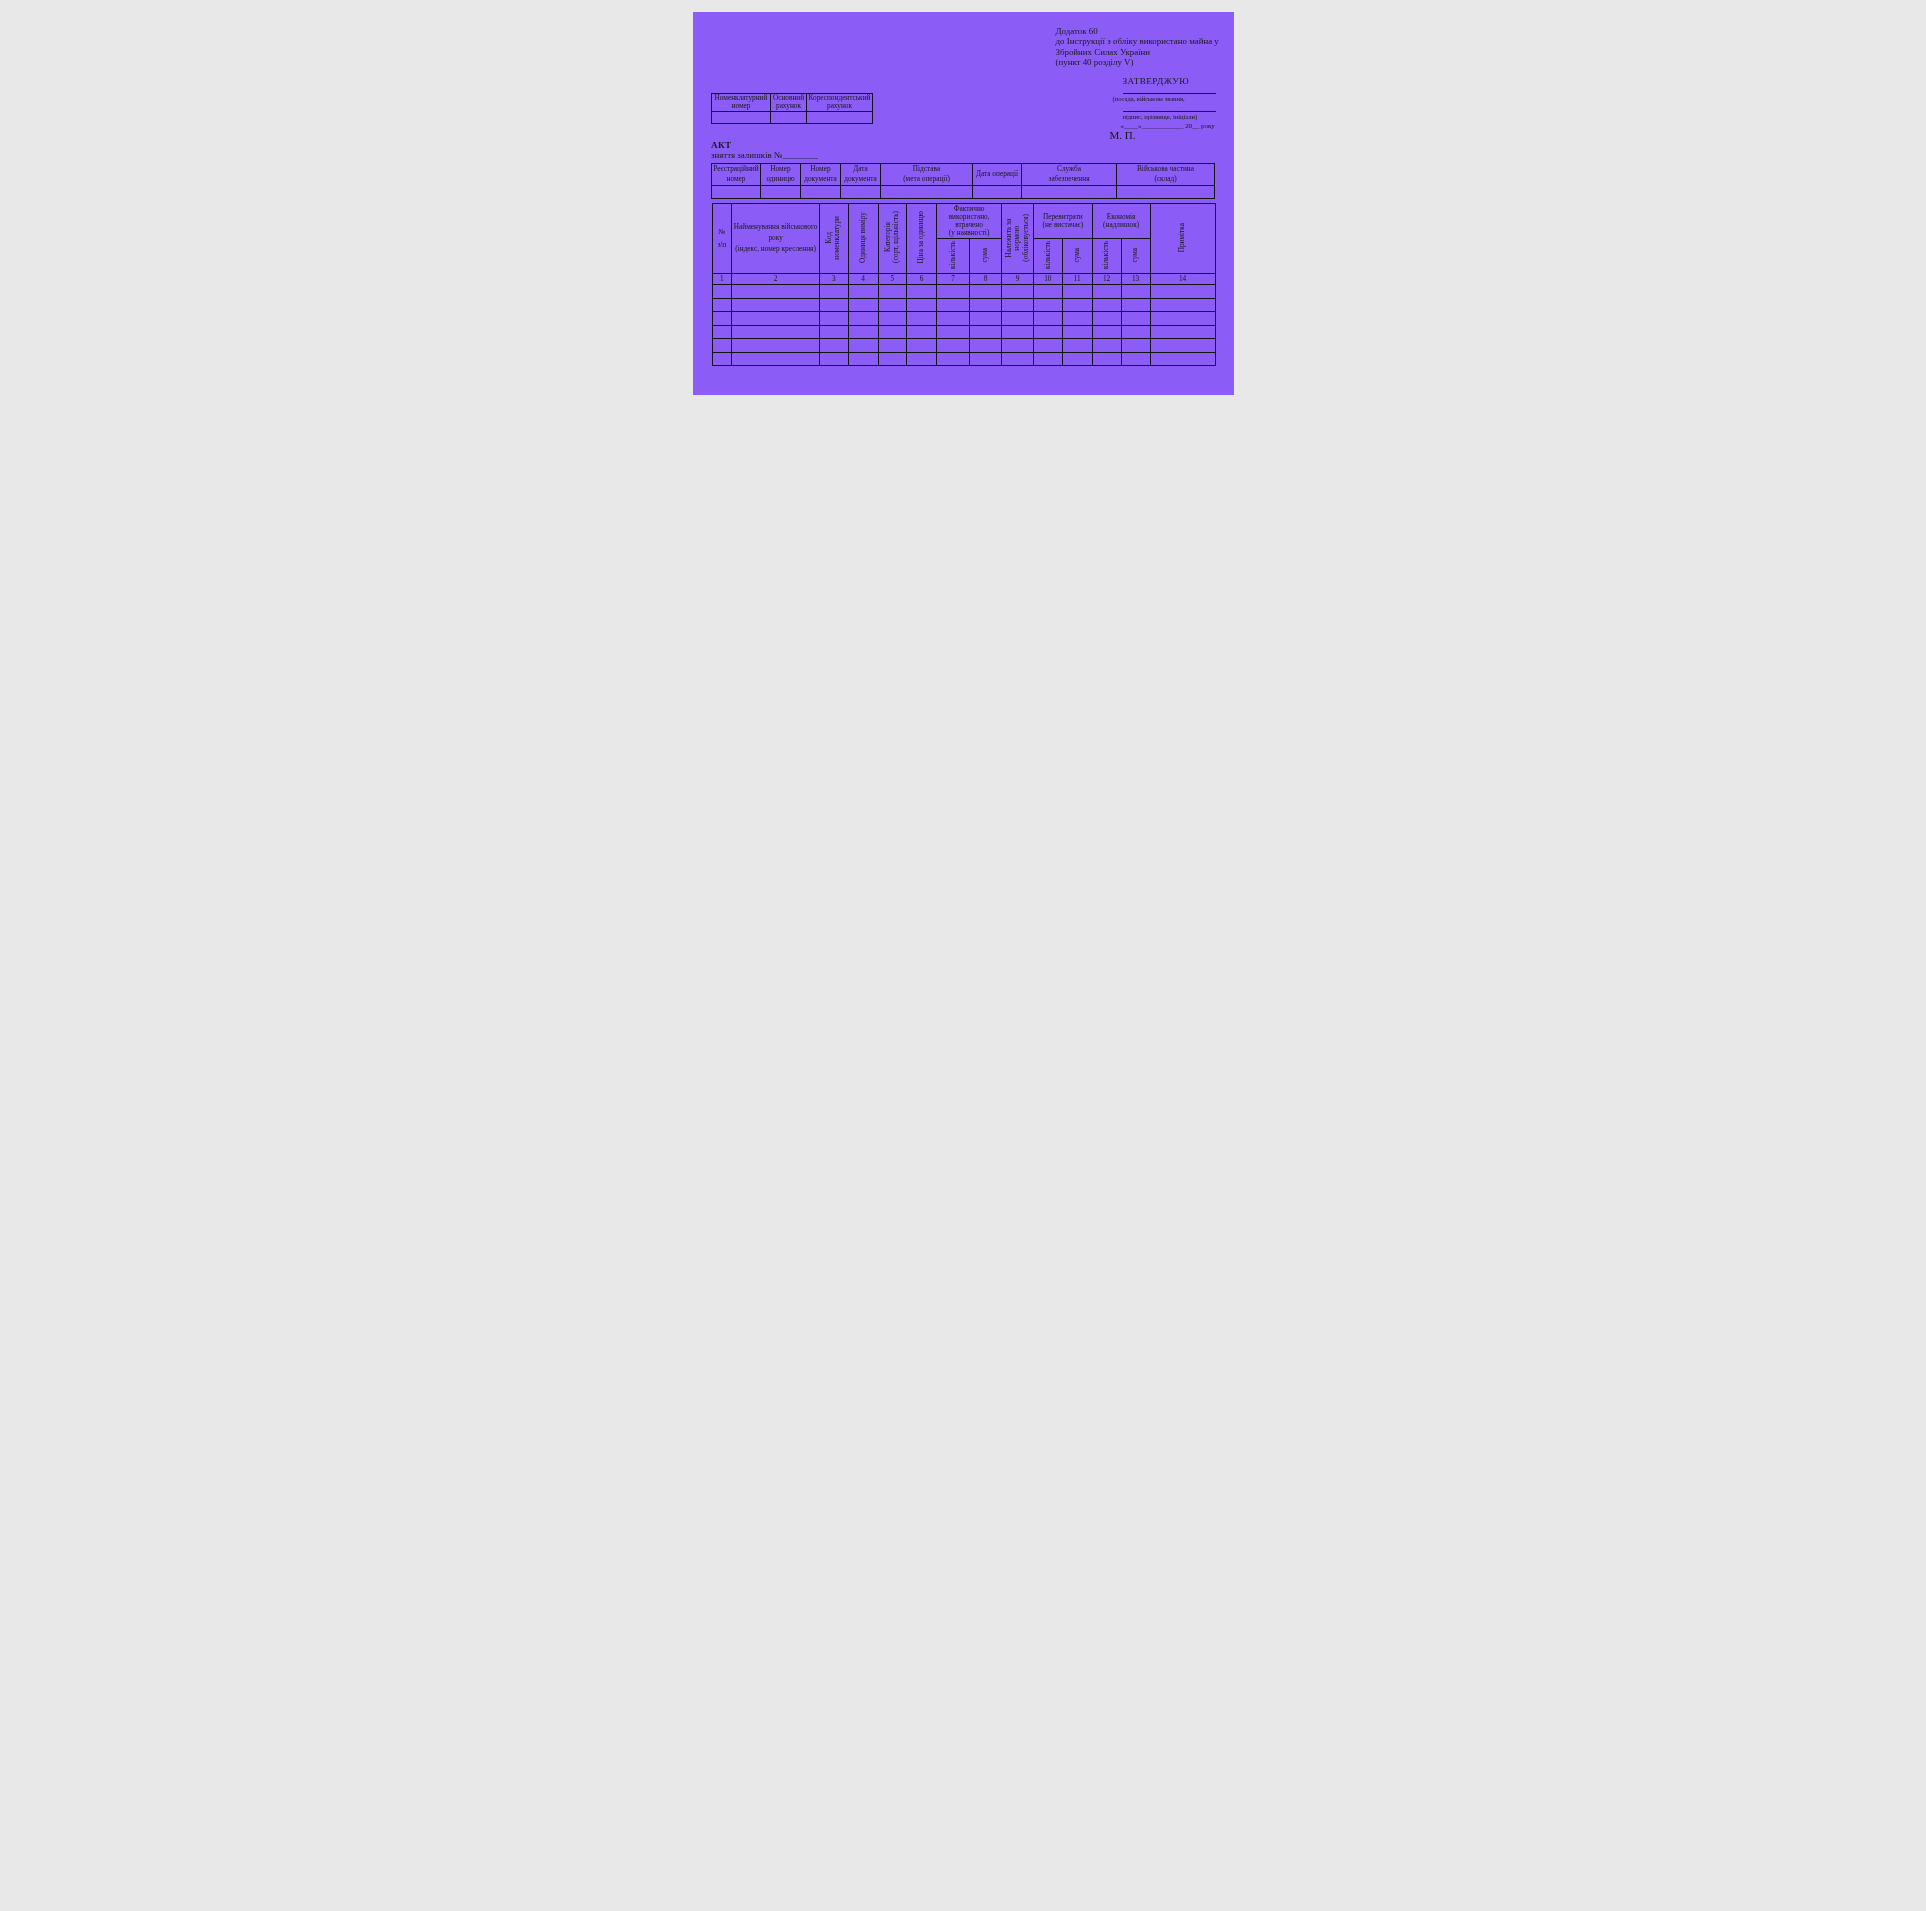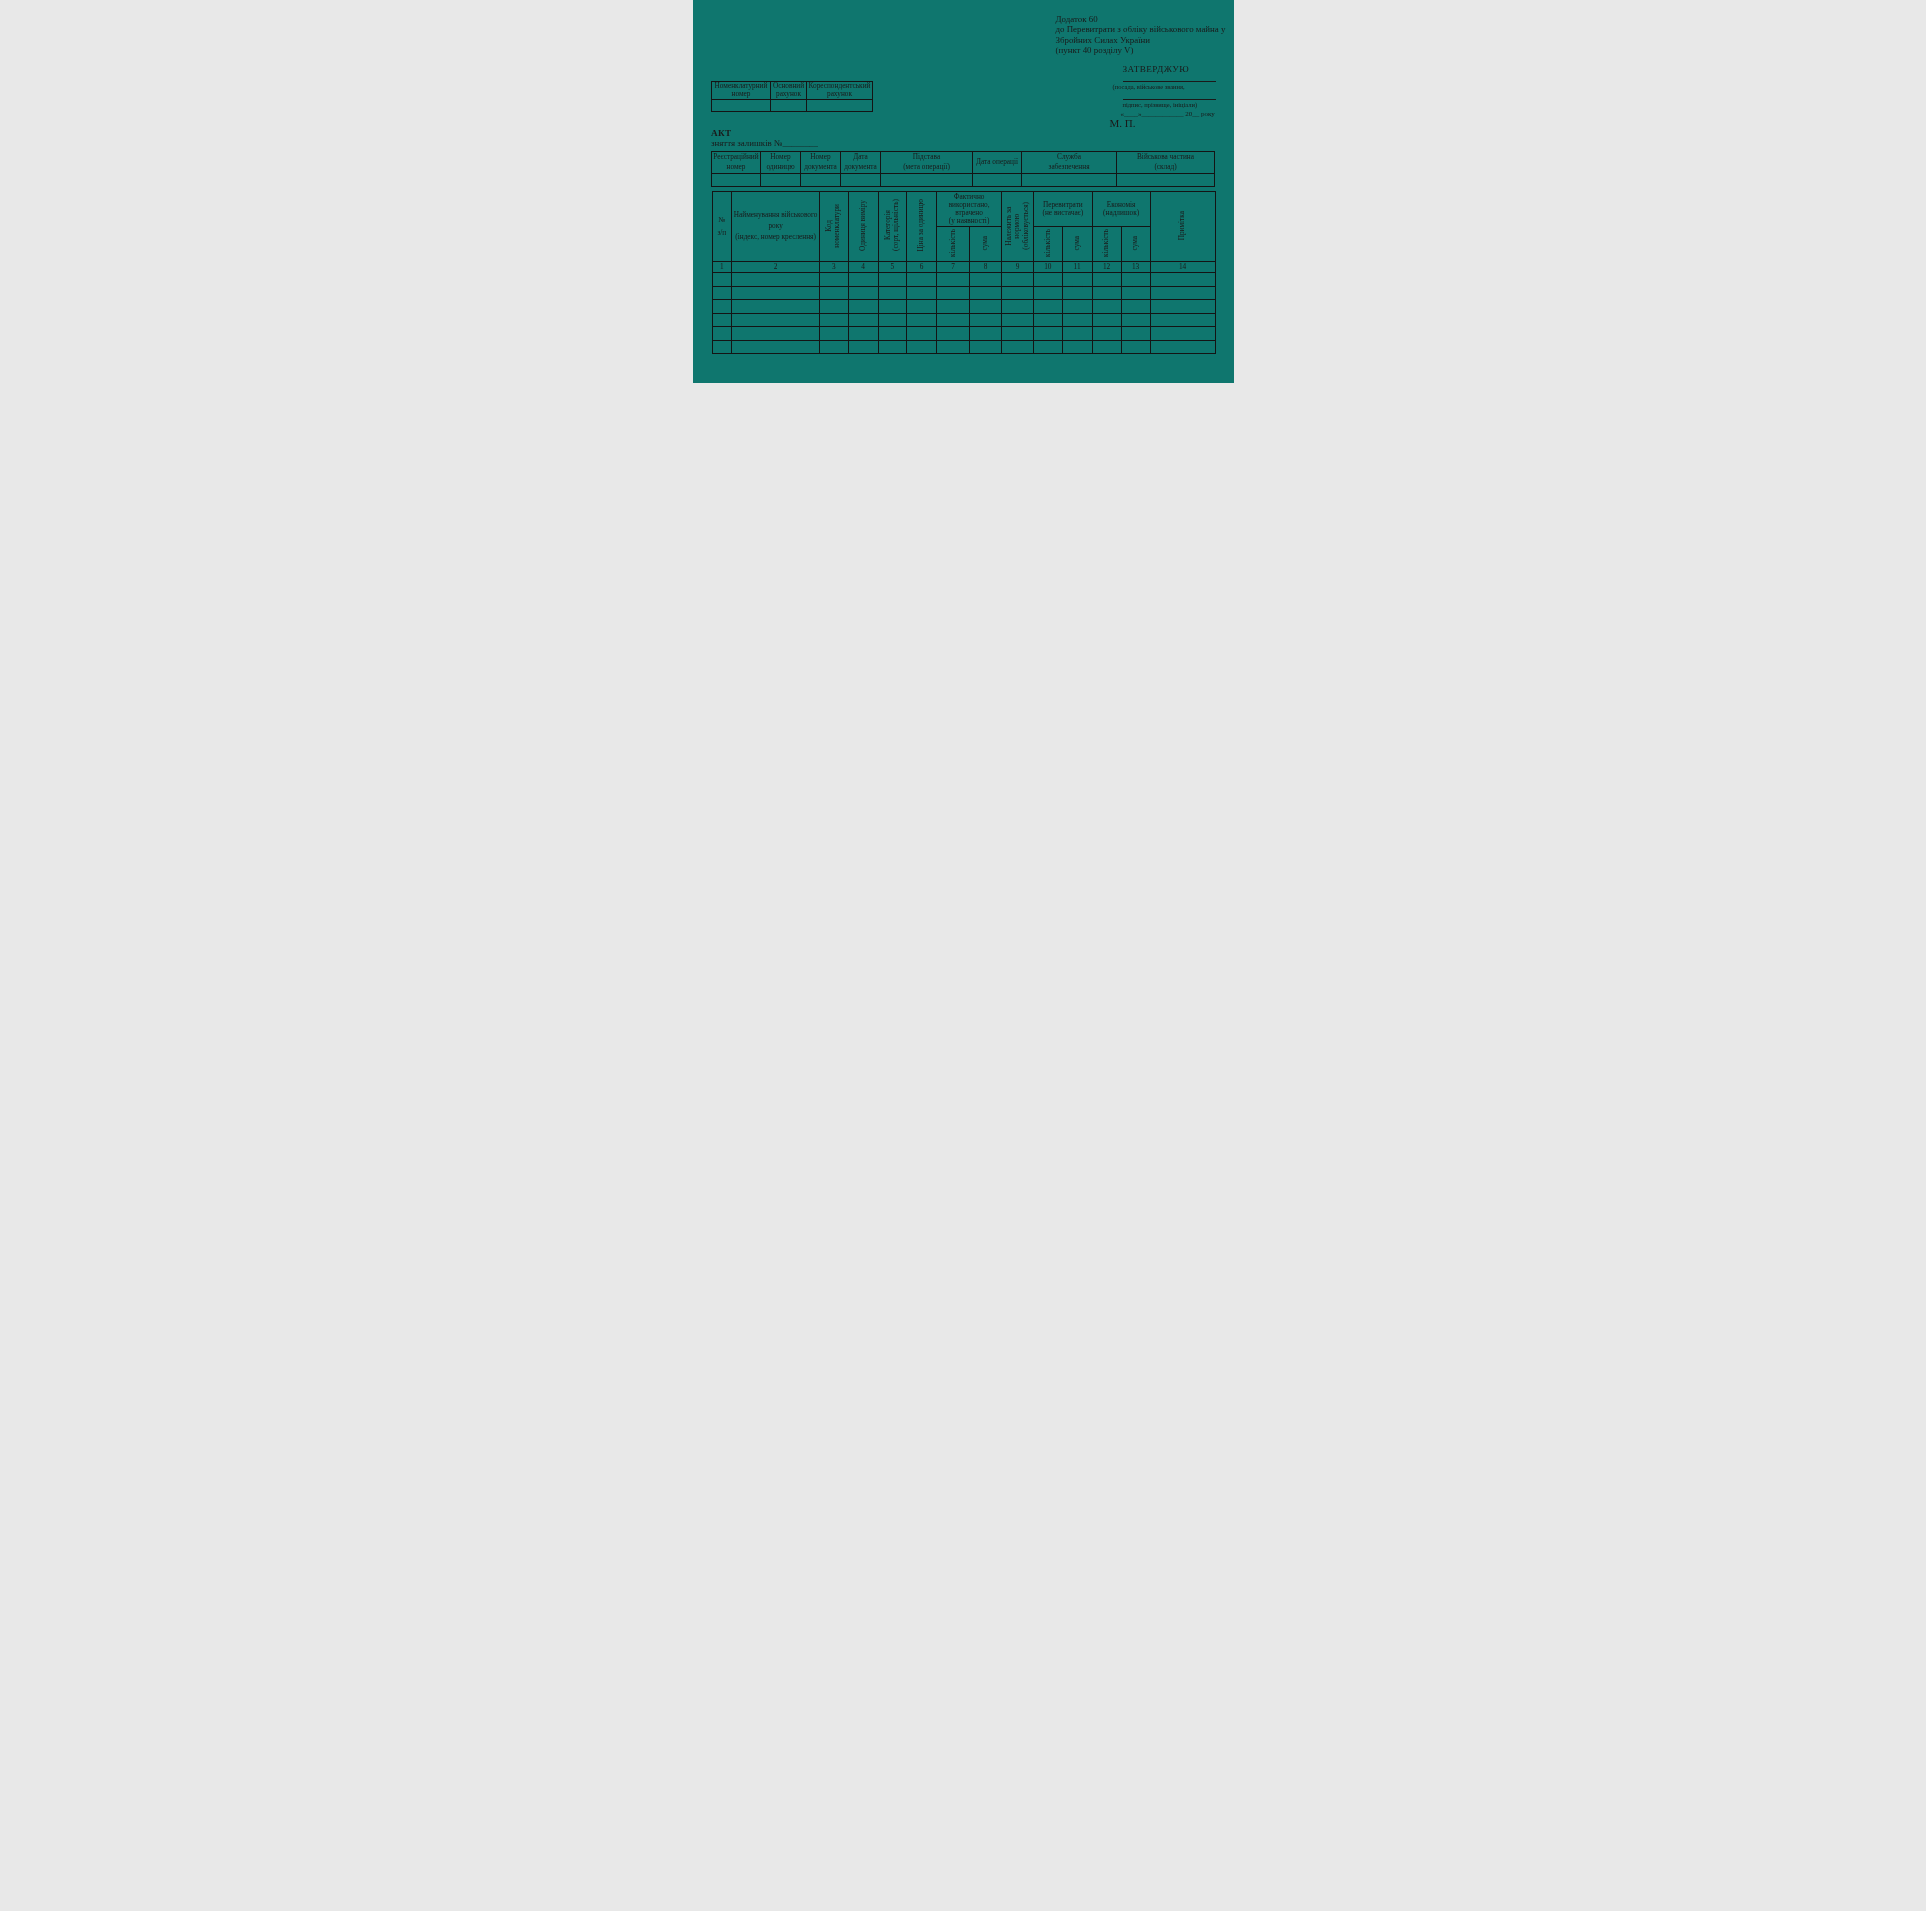--- a/index.html
+++ b/index.html
@@ -1,20 +1,20 @@
 <!DOCTYPE html>
 <html style="font-size:6.2px"><head>
 <meta charset="utf-8">
 <style>
   html, body { margin: 0; padding: 0; background: #e8e8e8; }
   .page {
     position: relative;
     width: 541px; height: 383px;
-    background: #0f766e;
-    margin: 0 auto;
+    background: #8b5cf6;
+    margin: 12px auto;
     font-family: "Liberation Serif", "DejaVu Serif", serif;
     color: #1a1a1a;
     overflow: hidden;
   }
   .abs { position: absolute; }
 
   
   .appendix { left: 363px; top: 14px; width: 173px; font-size: 8.9px; line-height: 10.4px; }
   .appendix div { white-space: nowrap; }
 
@@ -62,21 +62,21 @@
   .vt { display: inline-block; writing-mode: vertical-rl; transform: rotate(180deg); white-space: nowrap; line-height: 1.15; }
   .vt span { display: block; }
 </style>
 </head>
 <body>
 
 <div class="page">
 
   <div class="abs appendix">
     <div>Додаток 60</div>
-    <div>до Перевитрати з обліку військового майна у</div>
+    <div>до Інструкції з обліку використано майна у</div>
     <div>Збройних Силах України</div>
     <div>(пункт 40 розділу V)</div>
   </div>
 
   <div class="abs approve-title">ЗАТВЕРДЖУЮ</div>
   <div class="abs sign-line line1"></div>
   <div class="abs caption1">(посада, військове звання,</div>
   <div class="abs sign-line line2"></div>
   <div class="abs caption2">підпис, прізвище, ініціали)</div>
   <div class="abs date-line">«____»____________ 20__ року</div>

